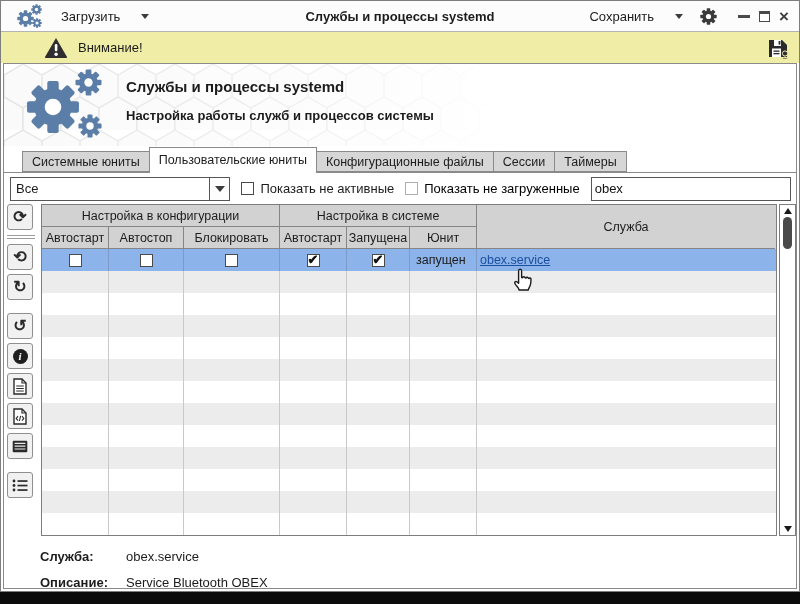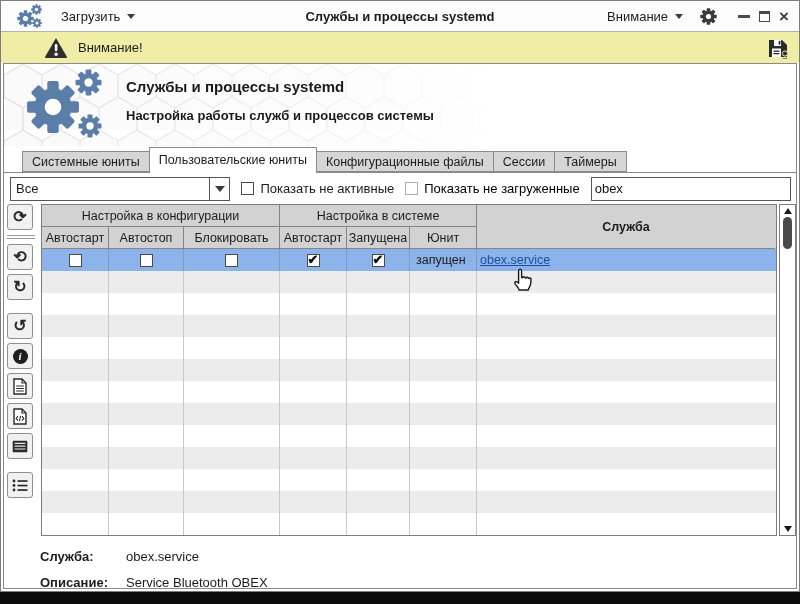--- a/index.html
+++ b/index.html
@@ -6,21 +6,21 @@
   html,body { width:800px; height:604px; }
   body { font-family:"Liberation Sans", sans-serif; color:#1c1c1c; }
   .screen { position:relative; width:800px; height:604px; background:#0b0b0b; overflow:hidden; }
   .window { position:absolute; top:0; left:0; width:800px; height:592px; background:#fff;
             border:1px solid #7d7d7d; display:flex; flex-direction:column; }
 
   
   .titlebar { flex:0 0 31px; background:#fcfcfc; border-bottom:1px solid #b3b3b3;
               position:relative; display:flex; align-items:center; padding:0 10px 0 16px; }
   .tb-title { position:absolute; left:0; right:0; text-align:center; font-weight:bold; font-size:13px; pointer-events:none; }
-  .tb-btn { display:flex; align-items:center; gap:7px; font-size:13px; cursor:default; }
+  .tb-btn { display:flex; align-items:center; gap:21px; font-size:13px; cursor:default; }
   .caret { width:0; height:0; border-left:4px solid transparent; border-right:4px solid transparent;
            border-top:5px solid #3c3c3c; display:inline-block; }
   .tb-left { display:flex; align-items:center; gap:16px; }
   .tb-right { margin-left:auto; display:flex; align-items:center; gap:17px; }
   .winctrls { display:flex; align-items:center; gap:9px; padding-left:4px; }
   .wc-min { width:12px; height:3px; background:#4a4a4a; }
   .wc-max { width:11px; height:11px; border:1px solid #4a4a4a; border-top:3px solid #4a4a4a; background:#fff; }
   .wc-close { font-size:17px; line-height:11px; color:#3d3d3d; font-weight:bold; }
   .gear-svg { display:block; }
 
@@ -70,21 +70,21 @@
   .info-circle { width:15px; height:15px; border-radius:50%; background:#1f1f1f; color:#fff;
                  font:italic bold 11px/15px "Liberation Serif", serif; text-align:center; }
   .tsep { width:28px; height:4px; border-top:1px solid #9c9c9c; border-bottom:1px solid #9c9c9c; margin:1px 0; }
   .tgap { height:5px; }
 
   .table { width:736px; margin-left:2px; border:1px solid #7d7d7d; font-size:12.5px; background:#fff; }
   .thead { display:grid; grid-template-columns:67px 75px 96px 67px 63px 67px 298px; grid-template-rows:22px 22px; background:#d2d2d2; }
   .hcell { border-right:1px solid #858585; border-bottom:1px solid #858585; display:flex; align-items:center; justify-content:center; overflow:hidden; white-space:nowrap; }
   .gh1 { grid-column:1/4; grid-row:1; }
   .gh2 { grid-column:4/7; grid-row:1; }
-  .ghs { grid-column:7; grid-row:1/3; border-right:none;font-weight:bold; }
+  .ghs { grid-column:7; grid-row:1/3; border-right:none; }
   .sh  { grid-row:2; }
   .trow { display:grid; grid-template-columns:67px 75px 96px 67px 63px 67px 298px; height:22px; background:#fff; }
   .tcell { border-right:1px solid #c9c9c9; display:flex; align-items:center; justify-content:center; overflow:hidden; }
   .tcell:last-child { border-right:none; }
   .trow.shade { background:#ececec; }
   .trow.selected { background:#8db4ea; }
   .trow.selected .tcell { border-right-color:#7b9bc8; }
   .unit-cell { justify-content:flex-start; padding-left:6px; }
   .service-cell { justify-content:flex-start; padding-left:3px; }
   .service-link { color:#1b4fa0; text-decoration:underline; }
@@ -132,21 +132,21 @@
           <use href="#gear" x="14" y="0" width="11" height="11"></use>
           <use href="#gear" x="15" y="14" width="10" height="10"></use>
         </svg>
         <div class="tb-btn">
           <span>Загрузить</span>
           <span class="caret"></span>
         </div>
       </div>
       <div class="tb-right">
         <div class="tb-btn">
-          <span>Внимание</span>
+          <span>Сохранить</span>
           <span class="caret"></span>
         </div>
         <svg class="gear-svg" width="17" height="17" viewBox="0 0 17 17" style="color:#3a3a3a">
           <use href="#gear" x="0" y="0" width="17" height="17"></use>
         </svg>
         <div class="winctrls">
           <span class="wc-min"></span>
           <span class="wc-max"></span>
           <span class="wc-close">×</span>
         </div>

